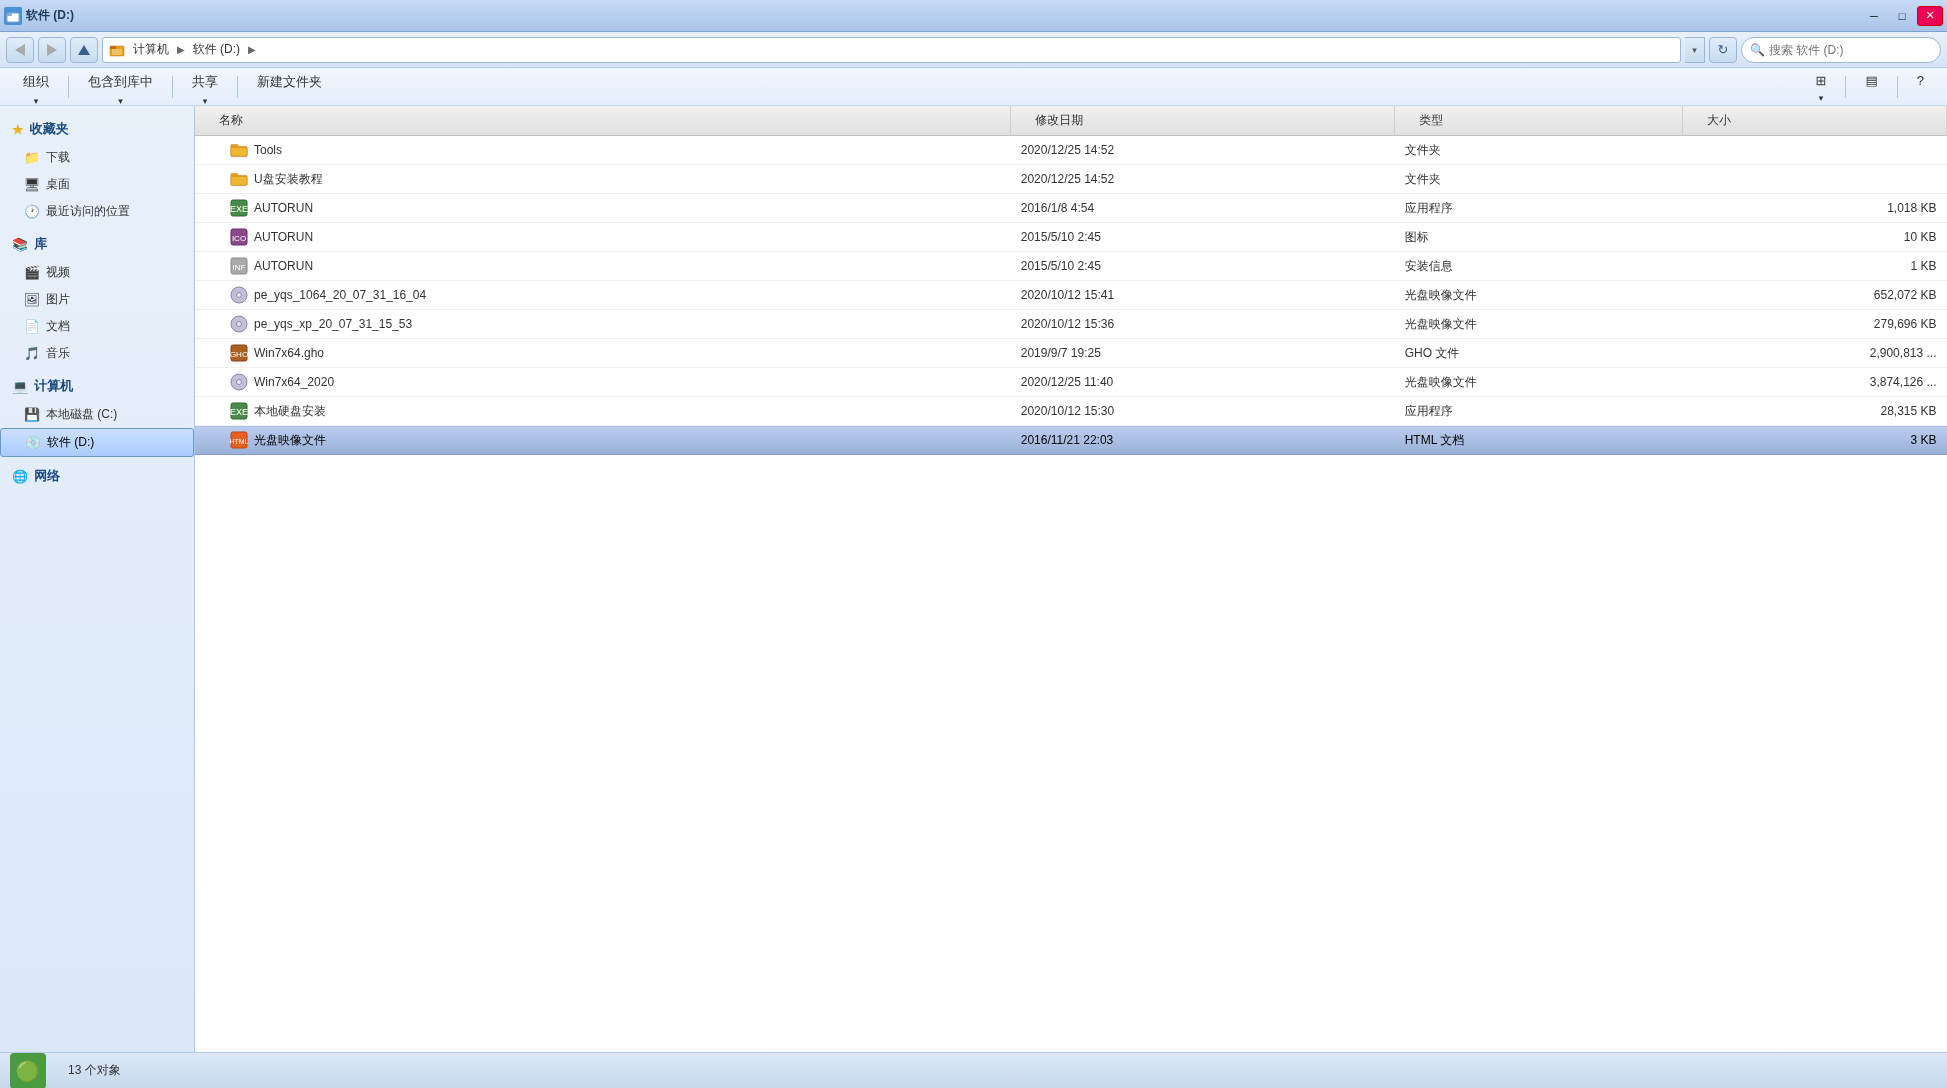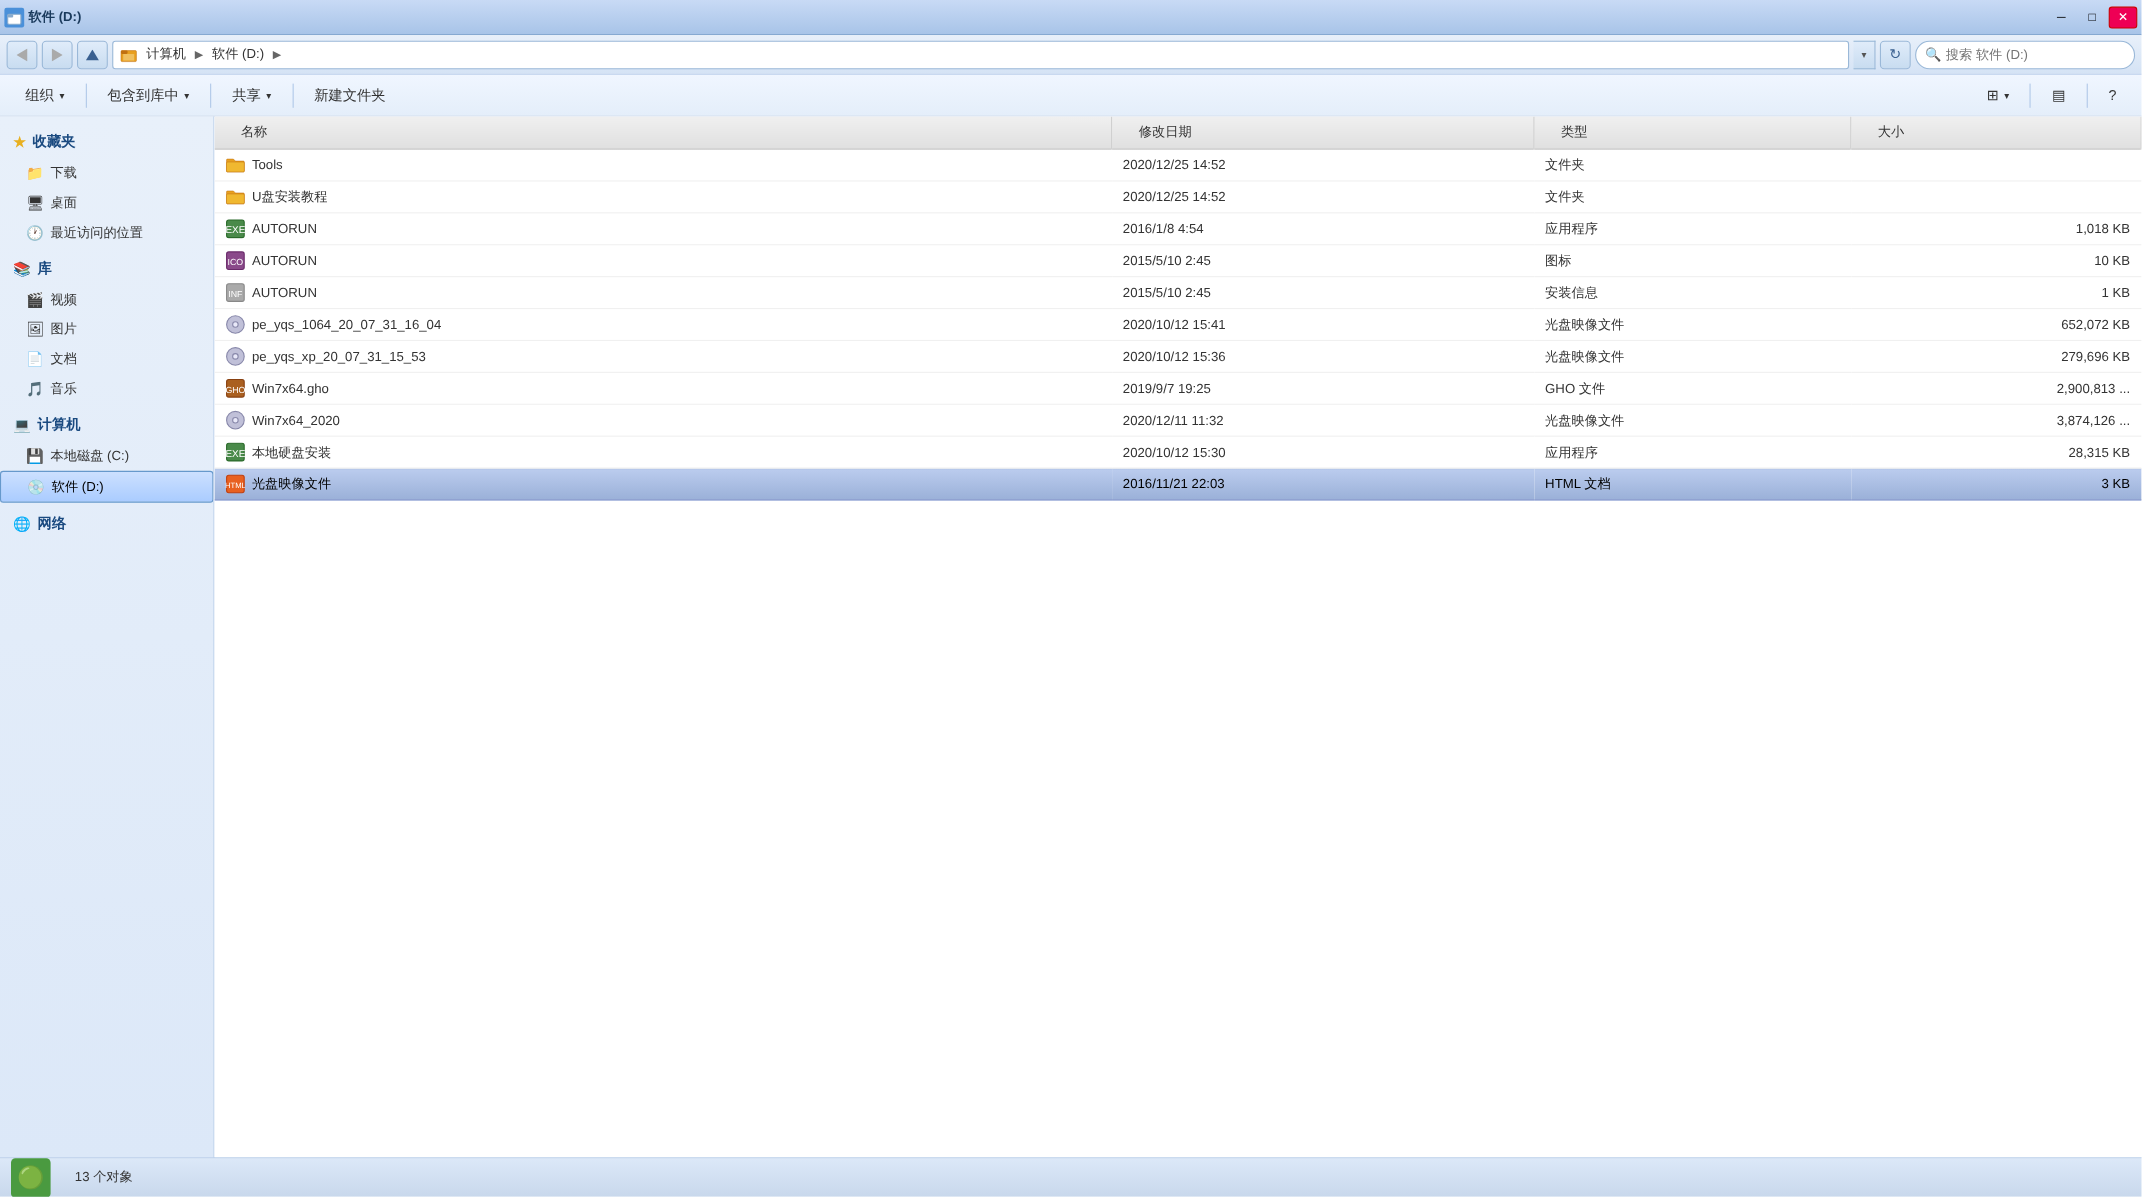--- a/index.html
+++ b/index.html
@@ -146,20 +146,21 @@
       height: 30px;
       padding: 0 12px;
       background: transparent;
       border: 1px solid transparent;
       border-radius: 3px;
       cursor: pointer;
       display: flex; align-items: center; gap: 5px;
       font-size: 13px;
       color: #333;
       font-family: inherit;
+      flex-direction: column;
     }
     .toolbar-separator {
       width: 1px; height: 22px;
       background: #b0c8e8;
       margin: 0 4px;
     }
 
     
     .main-area {
       display: flex;
@@ -277,20 +278,21 @@
     .col-name { width: 340px; }
     .col-date { width: 160px; }
     .col-type { width: 120px; }
     .col-size { width: 110px; text-align: right; }
 
     .file-icon-img {
       width: 18px; height: 18px;
       display: inline-flex; align-items: center; justify-content: center;
       font-size: 13px;
       flex-shrink: 0;
+      margin-left: 25px;
     }
   </style>
 </head>
 <body>
 
 <div class="titlebar">
   <div class="titlebar-left">
     <div class="titlebar-icon">
       <svg width="14" height="14" viewBox="0 0 14 14">
         <rect x="1" y="4" width="12" height="9" rx="1" fill="#fff" stroke="#88aacc" stroke-width="1"></rect>
@@ -591,21 +593,21 @@
       <div class="file-row-icon">
         <span class="file-icon-img">
                   <svg width="18" height="18" viewBox="0 0 18 18">
                     <circle cx="9" cy="9" r="8" fill="#c0c0d8" stroke="#8888aa"></circle>
                     <circle cx="9" cy="9" r="2.5" fill="#e8e8f8" stroke="#8888aa"></circle>
                   </svg>
                 </span>
         <span>Win7x64_2020</span>
       </div>
     </td>
-    <td>2020/12/11 11:32</td>
+    <td>2020/12/25 11:40</td>
     <td>光盘映像文件</td>
     <td class="col-size">3,874,126 ...</td>
   </tr>
           <tr>
     <td>
       <div class="file-row-icon">
         <span class="file-icon-img">
                   <svg width="18" height="18" viewBox="0 0 18 18">
                     <rect x="1" y="1" width="16" height="16" rx="2" fill="#4a8a4a" stroke="#2a6a2a"></rect>
                     <text x="9" y="13" text-anchor="middle" font-size="9" fill="#fff" font-family="Arial">EXE</text>

